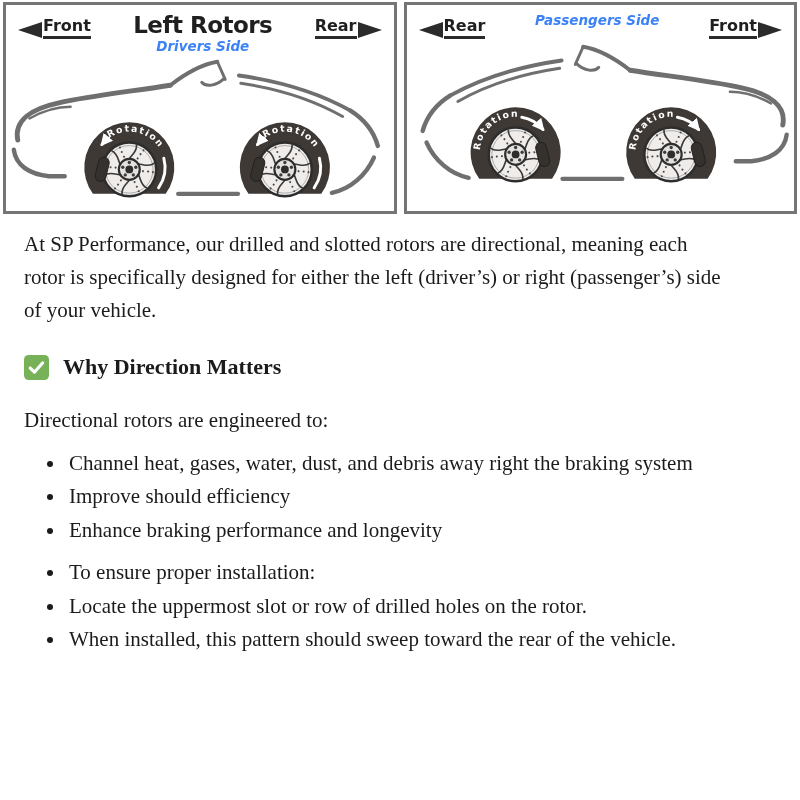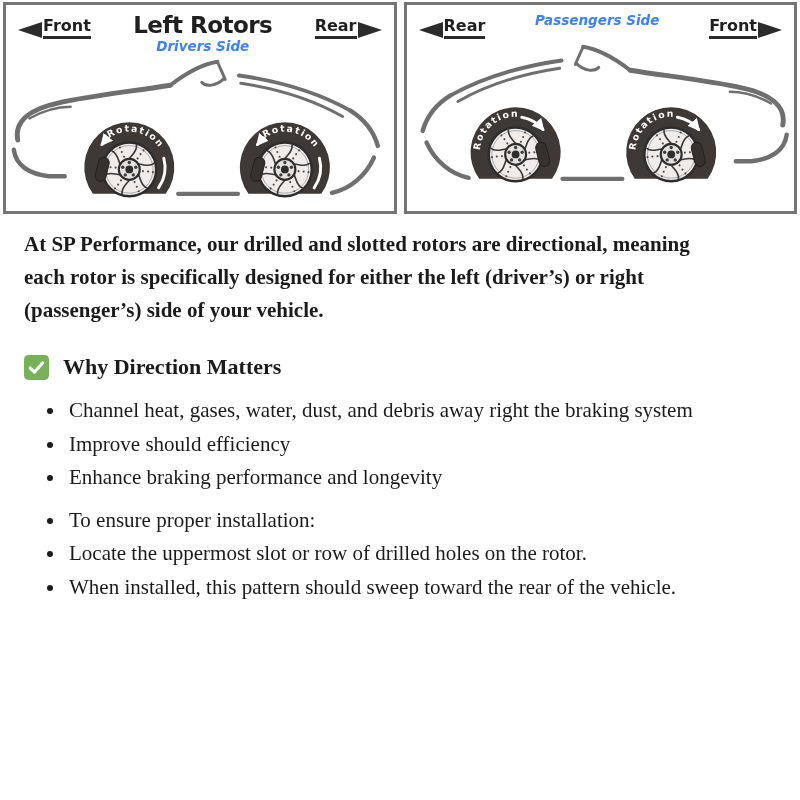--- a/index.html
+++ b/index.html
@@ -18,21 +18,21 @@
   .tri-left  { border-right:24px solid #2b2b2b; margin-top:4px; }
   .tri-right { border-left:24px solid #2b2b2b; margin-top:4px; }
   .car-svg { display:block; width:100%; height:auto; margin-top:-4px; }
 
   .sketch { stroke:#6f6f6f; fill:none; stroke-linecap:round; }
   .rot-arc { stroke:#ffffff; stroke-width:3; fill:none; stroke-linecap:round; }
   .rot-text { fill:#ffffff; font:700 9.5px "DejaVu Sans", sans-serif; letter-spacing:1.6px; }
 
   
   .article { padding:0 74px 0 24px; font-size:21px; line-height:1.55; }
-  .intro { margin:14px 0 7px;font-weight:bold; }
+  .intro { margin:14px 0 7px; }
   .sec-heading { font-size:22px; margin:24px 0 0; display:flex; align-items:center; gap:14px; font-weight:700; }
   .sec-heading.regular { font-weight:400; }
   .lead { margin:20px 0 0; }
   ul.blist { margin:10px 0 0; padding-left:42px; }
   ul.blist li { margin:1px 0; padding-left:3px; }
   .emoji { display:inline-block; width:25px; height:25px; flex:0 0 25px; }
 </style>
 </head>
 <body>
 
@@ -175,20 +175,21 @@
   <h3 class="sec-heading">
     <span class="emoji">
       <svg viewBox="0 0 24 24" width="25" height="25">
           <rect width="24" height="24" rx="4.5" fill="#77b158"></rect>
           <path d="M6 12.5 L10 16.5 L18 7.5" stroke="#ffffff" stroke-width="3" fill="none" stroke-linecap="round" stroke-linejoin="round"></path>
         </svg>
     </span>
     <span>Why Direction Matters</span>
   </h3>
 
+  <p class="lead">Directional rotors are engineered to:</p>
 
   <ul class="blist">
     <li>Channel heat, gases, water, dust, and debris away right the braking system</li>
     <li>Improve should efficiency</li>
     <li>Enhance braking performance and longevity</li>
   </ul>
 
 
   <ul class="blist">
     <li>To ensure proper installation:</li>

